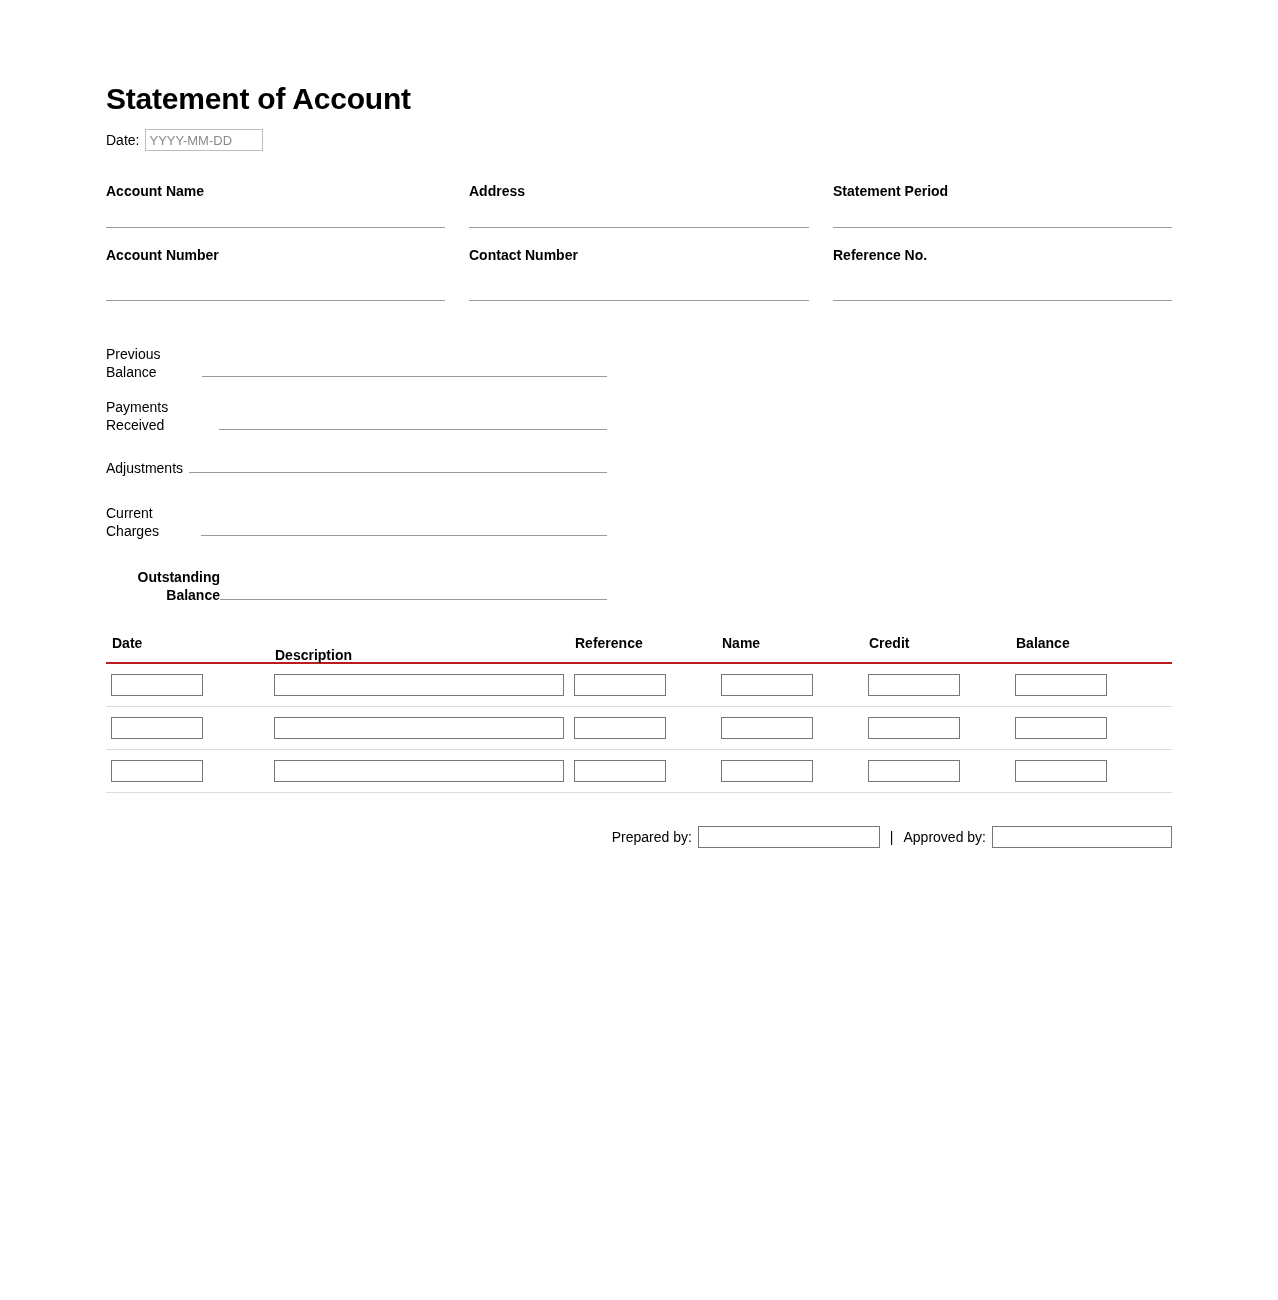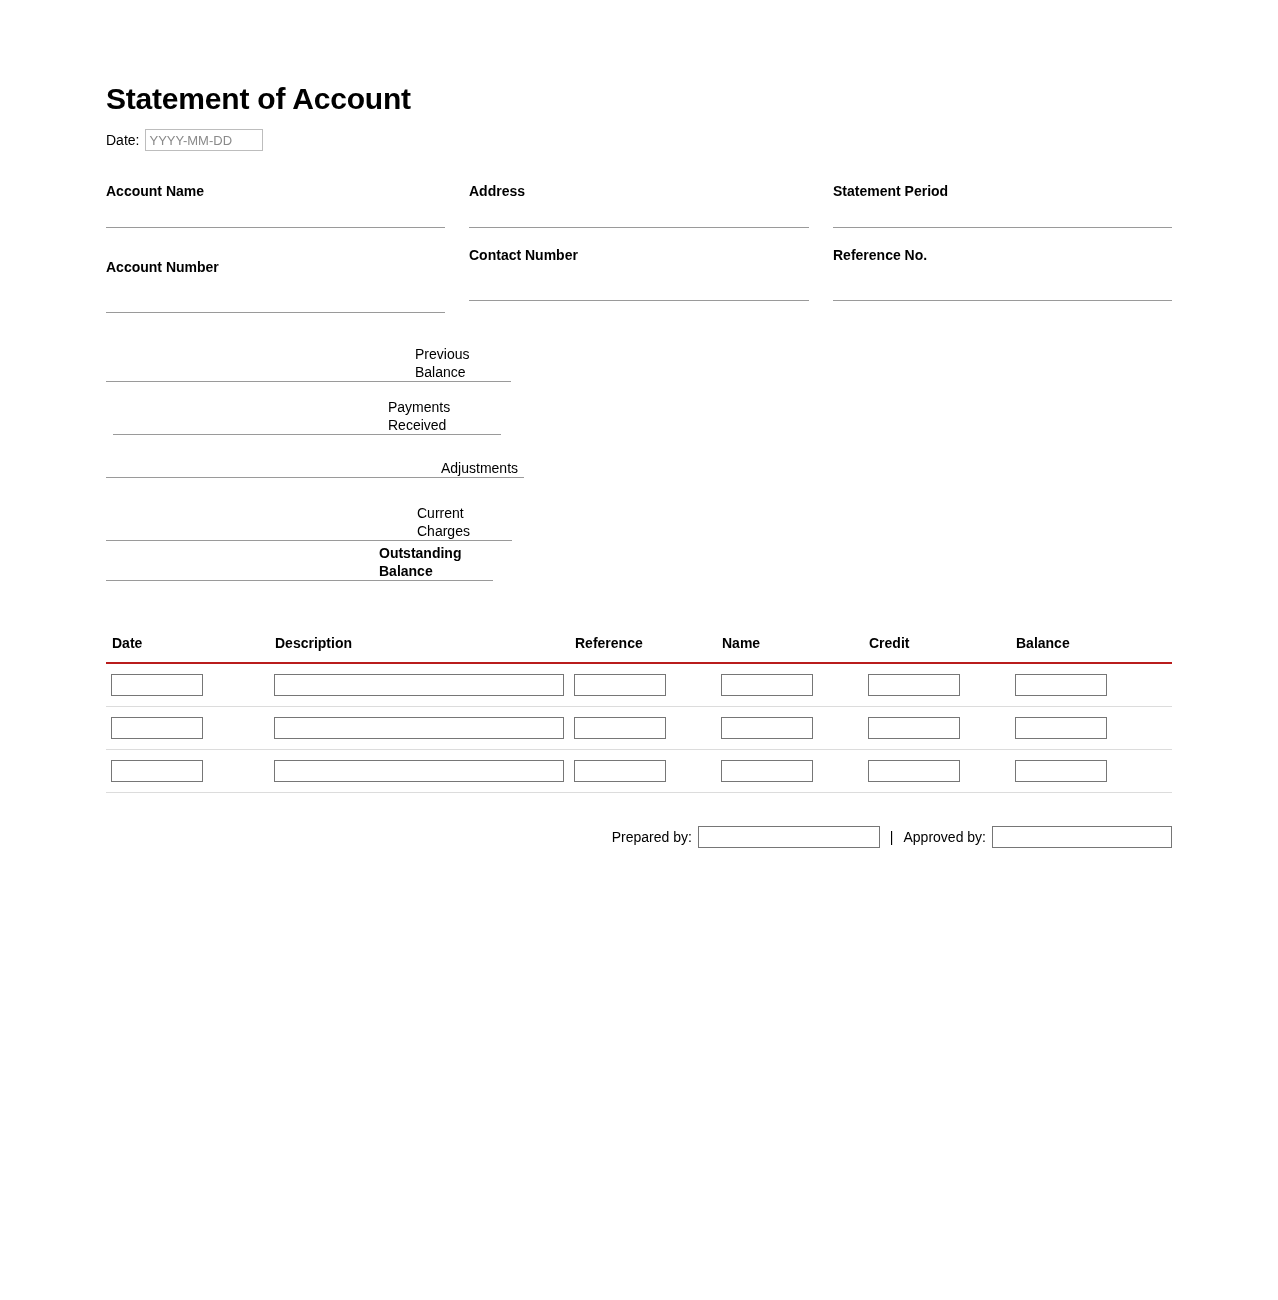--- a/index.html
+++ b/index.html
@@ -70,21 +70,20 @@
     height: 0;
     border-bottom: 1px solid #9a9a9a;
   }
 
   
   .sum-row {
     position: absolute;
     display: flex;
     align-items: flex-end;
     font-size: 14px;
-    flex-direction: column;
   }
   .sum-label {
     line-height: 18px;
     white-space: pre-line;
     flex: none;
   }
   .sum-label.bold { font-weight: bold; }
   .sum-rule {
     flex: none;
     height: 0;
@@ -177,69 +176,69 @@
   <div class="info-field" style="left:469px; top:182px; width:340px;">
     <span class="info-label">Address</span>
     <span class="info-rule" style="margin-top:27px;"></span>
   </div>
 
   <div class="info-field" style="left:833px; top:182px; width:339px;">
     <span class="info-label">Statement Period</span>
     <span class="info-rule" style="margin-top:27px;"></span>
   </div>
 
-  <div class="info-field" style="left:106px; top:258px; width:339px;">
+  <div class="info-field" style="left:106px; top:246px; width:339px;">
     <span class="info-label">Account Number</span>
     <span class="info-rule" style="margin-top:36px;"></span>
   </div>
 
   <div class="info-field" style="left:469px; top:246px; width:340px;">
     <span class="info-label">Contact Number</span>
     <span class="info-rule" style="margin-top:36px;"></span>
   </div>
 
   <div class="info-field" style="left:833px; top:246px; width:339px;">
     <span class="info-label">Reference No.</span>
     <span class="info-rule" style="margin-top:36px;"></span>
   </div>
 
   <div class="sum-row" style="left:106px; top:345px;">
     <span class="sum-label" style="width:96px;">Previous
 Balance</span>
     <span class="sum-rule" style="width:405px;"></span>
   </div>
 
-  <div class="sum-row" style="left:106px; top:398px;margin-left:7px;">
+  <div class="sum-row" style="left:106px; top:398px;">
     <span class="sum-label" style="width:113px;">Payments
 Received</span>
     <span class="sum-rule" style="width:388px;"></span>
   </div>
 
   <div class="sum-row" style="left:106px; top:459px;">
     <span class="sum-label" style="width:83px;">Adjustments</span>
     <span class="sum-rule" style="width:418px;"></span>
   </div>
 
   <div class="sum-row" style="left:106px; top:504px;">
     <span class="sum-label" style="width:95px;">Current
 Charges</span>
     <span class="sum-rule" style="width:406px;"></span>
   </div>
 
-  <div class="sum-row" style="left:106px; top:544px;">
+  <div class="sum-row" style="left:106px; top:568px;text-align:right;">
     <span class="sum-label bold" style="width:114px;">Outstanding
 Balance</span>
     <span class="sum-rule" style="width:387px;"></span>
   </div>
 
   <div class="table">
 
     <div class="t-head">
       <span class="th" style="left:6px;">Date</span>
-      <span class="th" style="left:169px;">Description</span>
+      <span class="th" style="left:169px;margin-top:12px;">Description</span>
       <span class="th" style="left:469px;">Reference</span>
       <span class="th" style="left:616px;">Name</span>
       <span class="th" style="left:763px;">Credit</span>
       <span class="th" style="left:910px;">Balance</span>
     </div>
 
     <div class="t-row">
       <span class="cell" style="left:5px;"><input class="cell-input" style="width: 84px;" type="text"></span>
       <span class="cell" style="left:168px;"><input class="cell-input" style="width: 282px;" type="text"></span>
       <span class="cell" style="left:468px;"><input class="cell-input" style="width: 84px;" type="text"></span>

